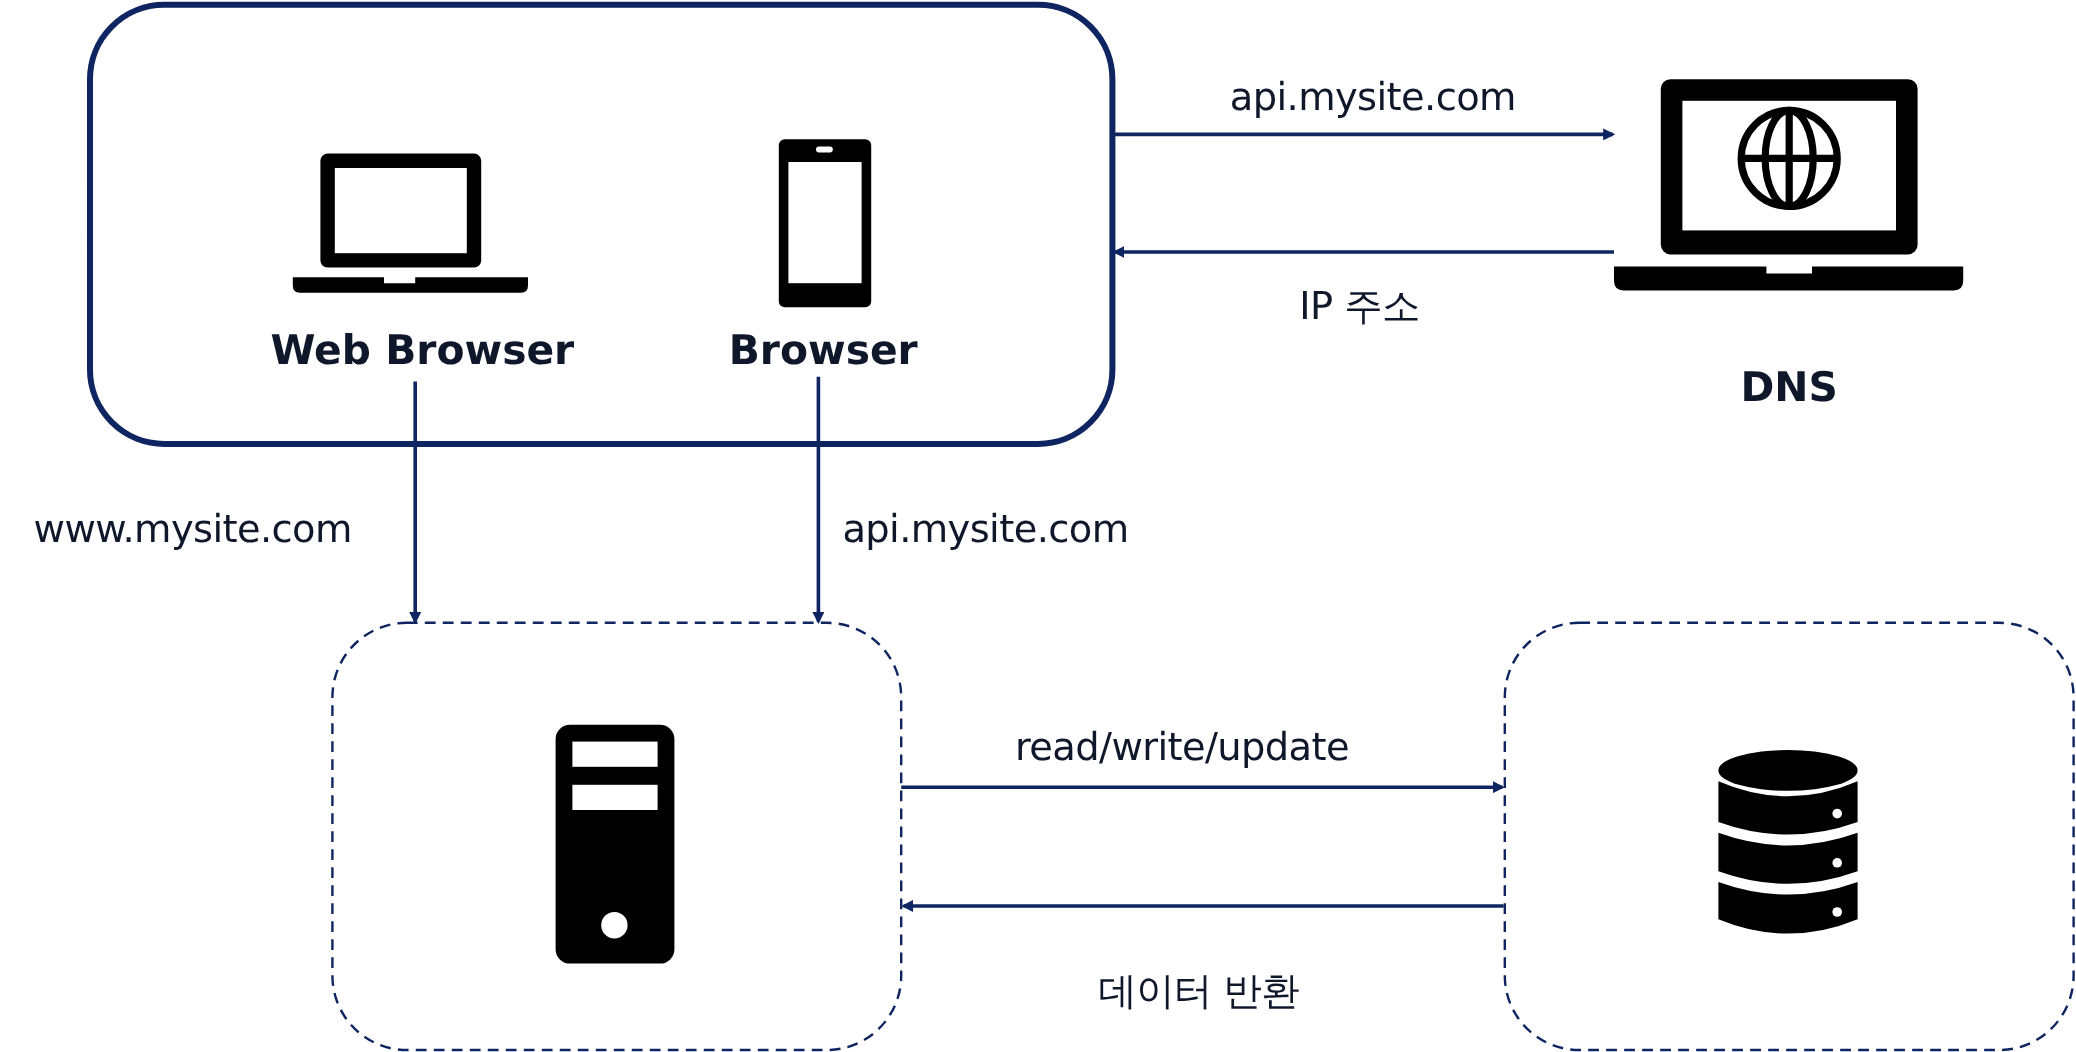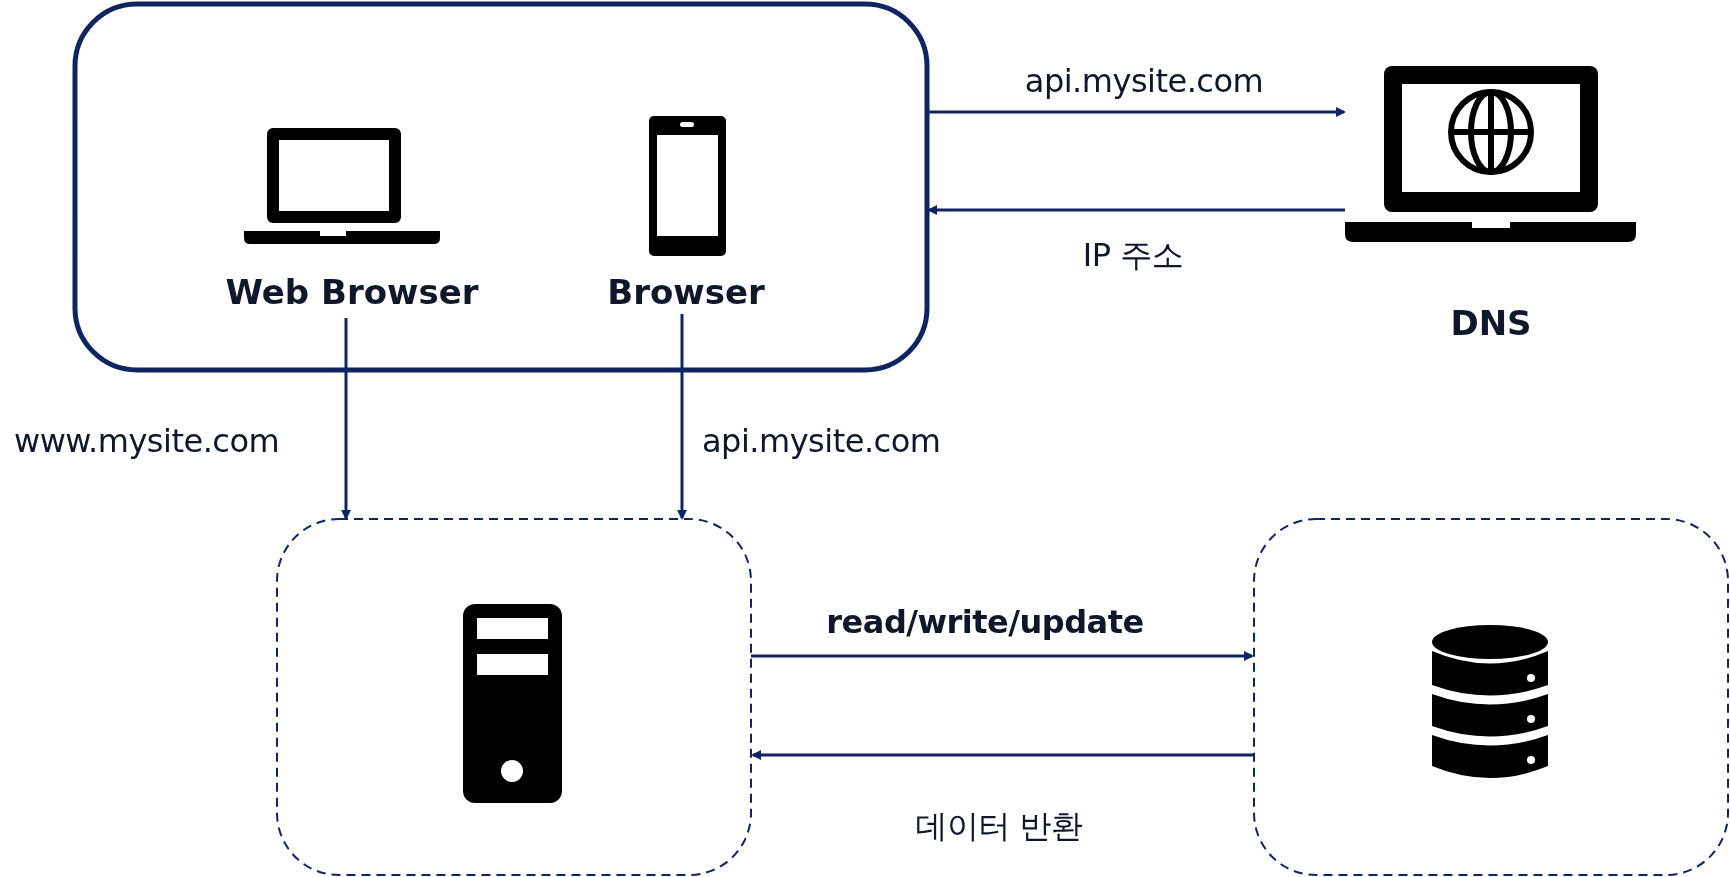--- a/index.html
+++ b/index.html
@@ -72,16 +72,16 @@
   <line x1="751" y1="656" x2="1252" y2="656" stroke="#0f2561" stroke-width="3" marker-end="url(#arrowhead)"></line>
   <line x1="1253" y1="755" x2="753" y2="755" stroke="#0f2561" stroke-width="3" marker-end="url(#arrowhead)"></line>
 </svg>
 
 <div class="lbl node" style="left:352px; top:272px;">Web Browser</div>
 <div class="lbl node" style="left:686px; top:272px;">Browser</div>
 <div class="lbl node" style="left:1491px; top:265px;margin-top:38px;">DNS</div>
 
 <div class="lbl edge" style="left:1144px; top:62px;">api.mysite.com</div>
 <div class="lbl edge" style="left:1133px; top:234px;">IP 주소</div>
-<div class="lbl edge left" style="left:14px; top:422px;">www.mysite.com</div>
+<div class="lbl edge left" style="left:28px; top:422px;">www.mysite.com</div>
 <div class="lbl edge left" style="left:702px; top:422px;">api.mysite.com</div>
-<div class="lbl edge" style="left:985px; top:603px;font-weight:bold;">read/write/update</div>
+<div class="lbl edge" style="left:985px; top:603px;">read/write/update</div>
 <div class="lbl edge" style="left:999px; top:805px;text-align:center;">데이터 반환</div>
 
 </body></html>

